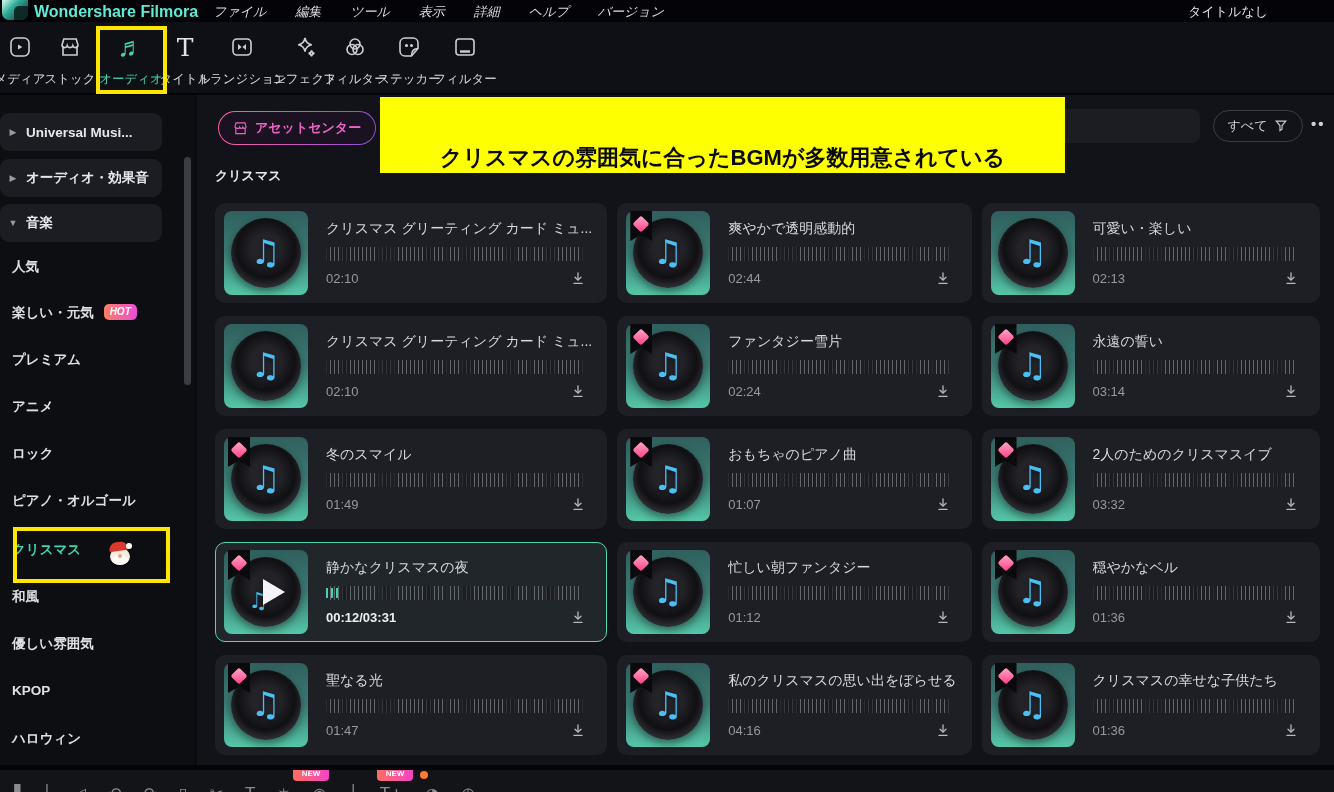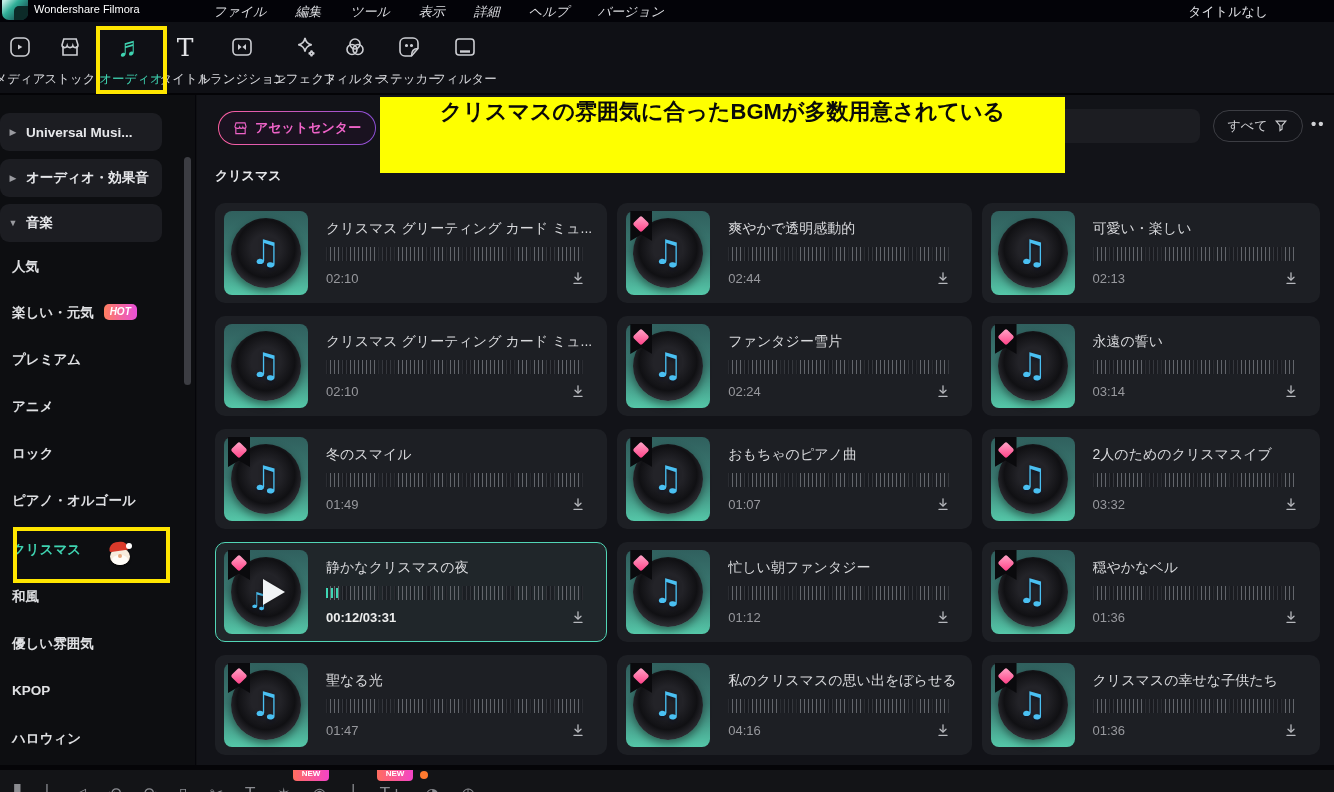--- a/index.html
+++ b/index.html
@@ -7,21 +7,21 @@
     font-family:"Liberation Sans","DejaVu Sans",sans-serif; }
   #app { position:relative; width:1334px; height:792px; background:#0e0f12; }
 
   
   .menubar { position:absolute; left:0; top:0; width:1334px; height:22px; background:#030308;
     display:flex; align-items:center; color:#e8e9ec; font-size:13px; }
   .applogo { position:absolute; left:2px; top:-6px; width:26px; height:26px; border-radius:7px;
     background:linear-gradient(135deg,#bfeee4 18%,#2fae97 45%,#123); overflow:hidden; }
   .applogo::after { content:""; position:absolute; right:-4px; bottom:-4px; width:18px; height:18px;
     background:#0c2a28; border-radius:5px; }
-  .appname { position:absolute; left:34px; top:3px; font-size:11px; font-weight:normal; color:#ffffff; }
+  .appname { position:absolute; left:34px; top:3px; font-size:16px; font-weight:bold; color:#5eead4; }
   .menu-items { position:absolute; left:213px; top:3px; display:flex; gap:29px;font-style:italic; }
   .menu-item { color:#dddee2; }
   .proj-title { position:absolute; right:66px; top:3px; color:#e3e4e8; }
 
   
   .toolbar { position:absolute; left:0; top:22px; width:1334px; height:73px; background:#0f1015;
     border-bottom:2px solid #040407; }
   .tab { position:absolute; top:6px; width:96px; height:62px; display:flex; flex-direction:column;
     align-items:center; justify-content:space-between; padding:4px 0 2px; }
   .tab .ticon { height:30px; display:flex; align-items:center; justify-content:center; }
@@ -71,21 +71,21 @@
   .filter-btn { position:absolute; left:1016px; top:15px; width:90px; height:32px; border-radius:16px;
     border:1px solid #3c3d43; display:flex; align-items:center; justify-content:center; gap:7px; }
   .filter-btn .flabel { font-size:13px; color:#d2d3d7; }
   .more-dots { position:absolute; left:1114px; top:20px; color:#cfd0d4; font-size:15px;
     font-weight:bold; letter-spacing:2px; }
   .section-title { position:absolute; left:18px; top:72px; font-size:13px; font-weight:bold;
     color:#e8e9ec; }
 
   
   .callout { position:absolute; left:380px; top:97px; width:685px; height:76px; background:#feff00;
-    z-index:50; display:flex; align-items:flex-start; justify-content:center; }
+    z-index:50; display:flex; align-items:flex-end; justify-content:center; }
   .callout .ctext { font-size:22px; font-weight:bold; color:#0a0a0a; white-space:nowrap; }
 
   
   .grid { position:absolute; left:215px; top:203px; width:1105px; display:grid;
     grid-template-columns:repeat(3,1fr); column-gap:10px; row-gap:13px; }
   .card { position:relative; height:100px; background:#1d1f24; border-radius:10px;
     display:flex; align-items:center; padding:8px; border:1.5px solid transparent; }
   .card.selected { border-color:#52d6b6; background:#20262a; }
   .thumb { position:relative; width:84px; height:84px; border-radius:8px; flex:0 0 84px;
     background:linear-gradient(180deg,#30605e 0%,#3b7a72 48%,#55c7a8 100%); }

